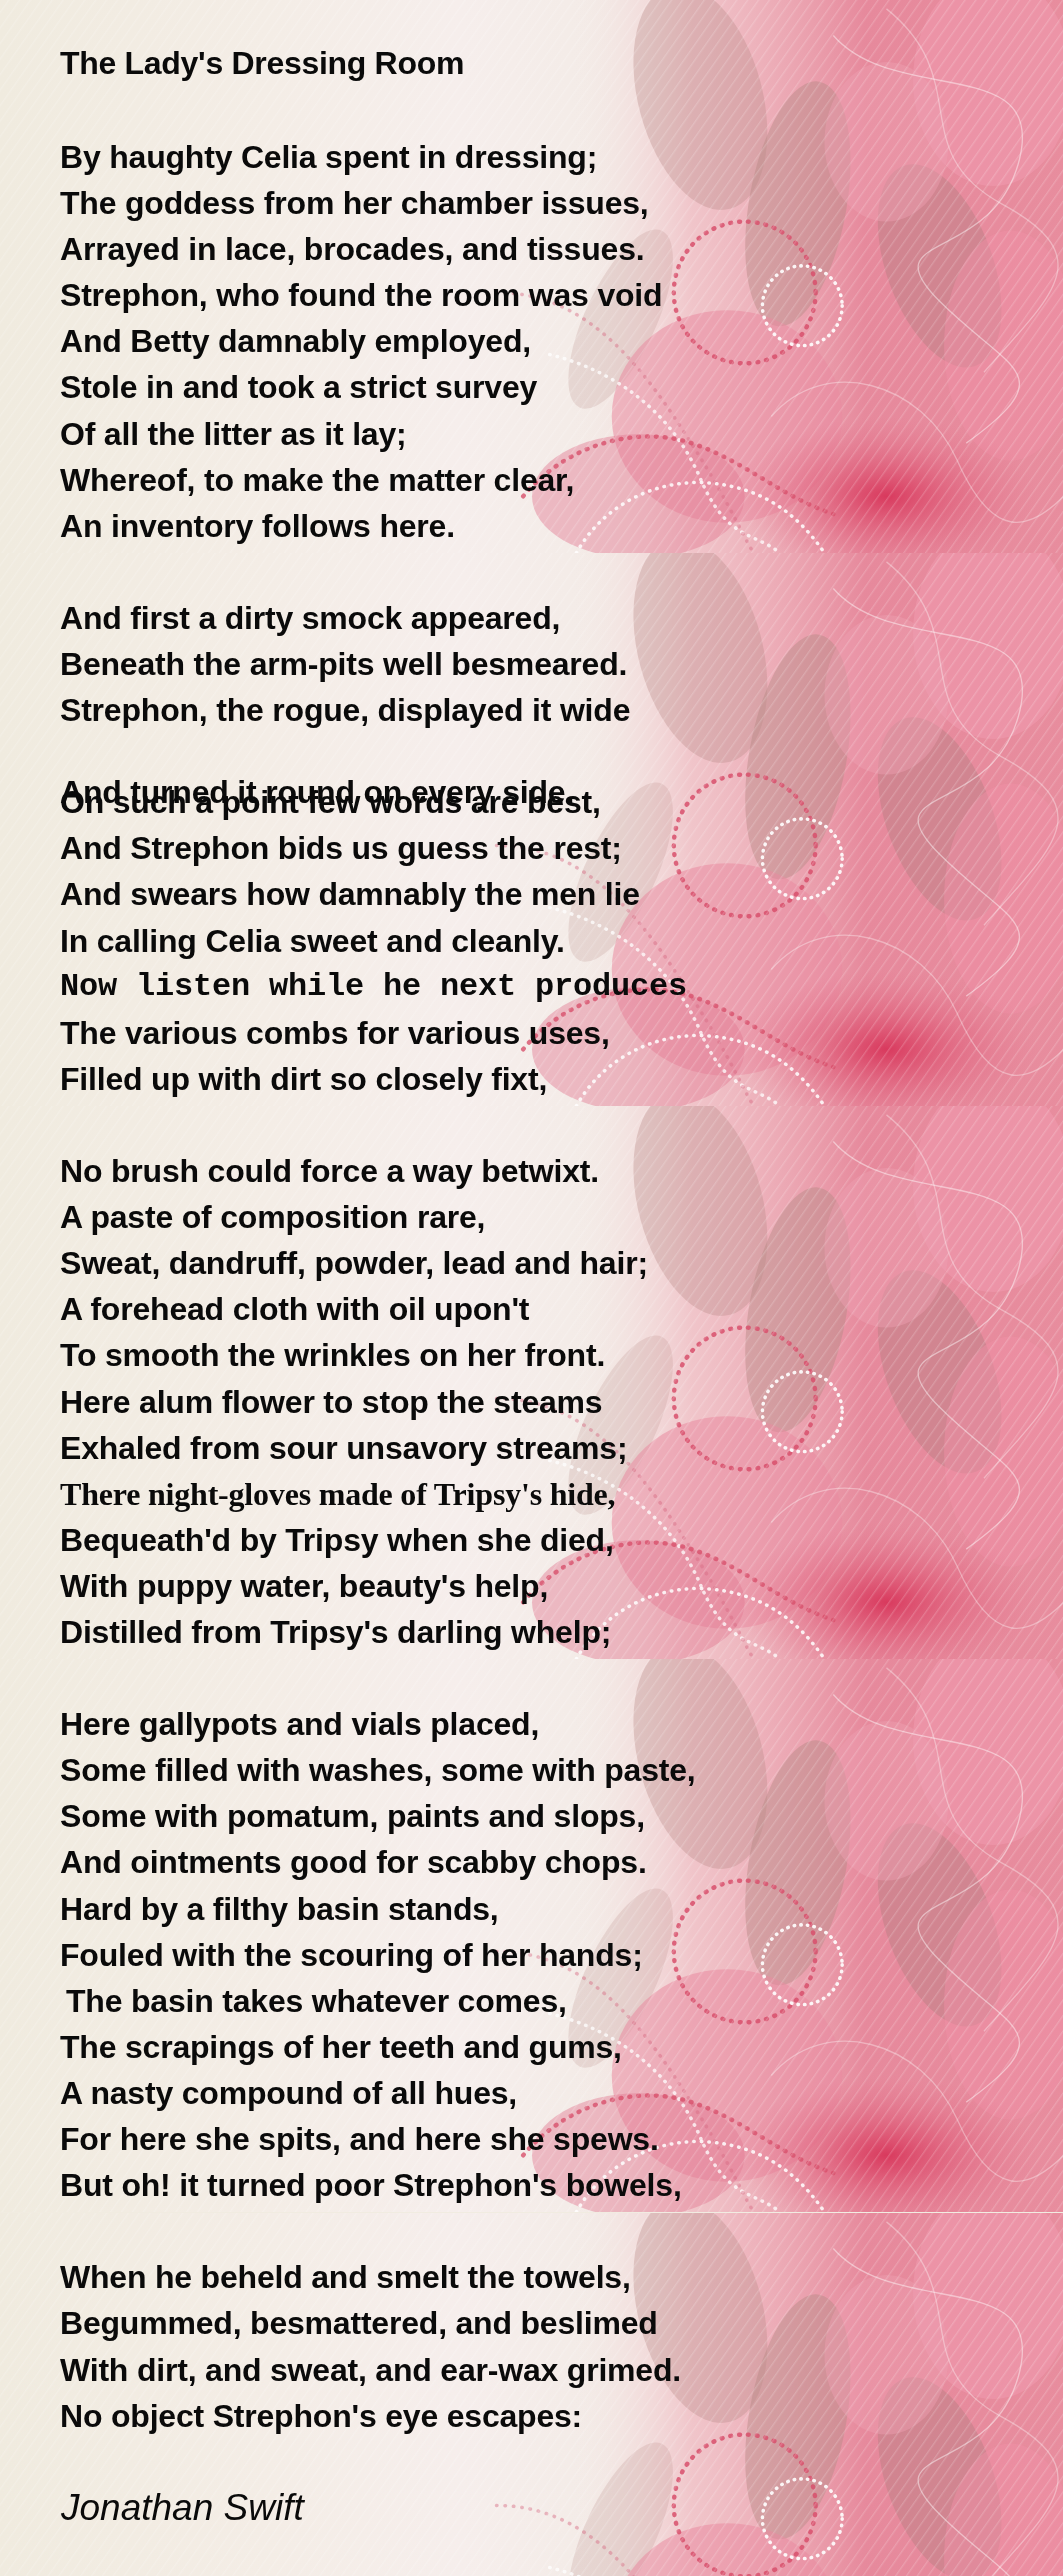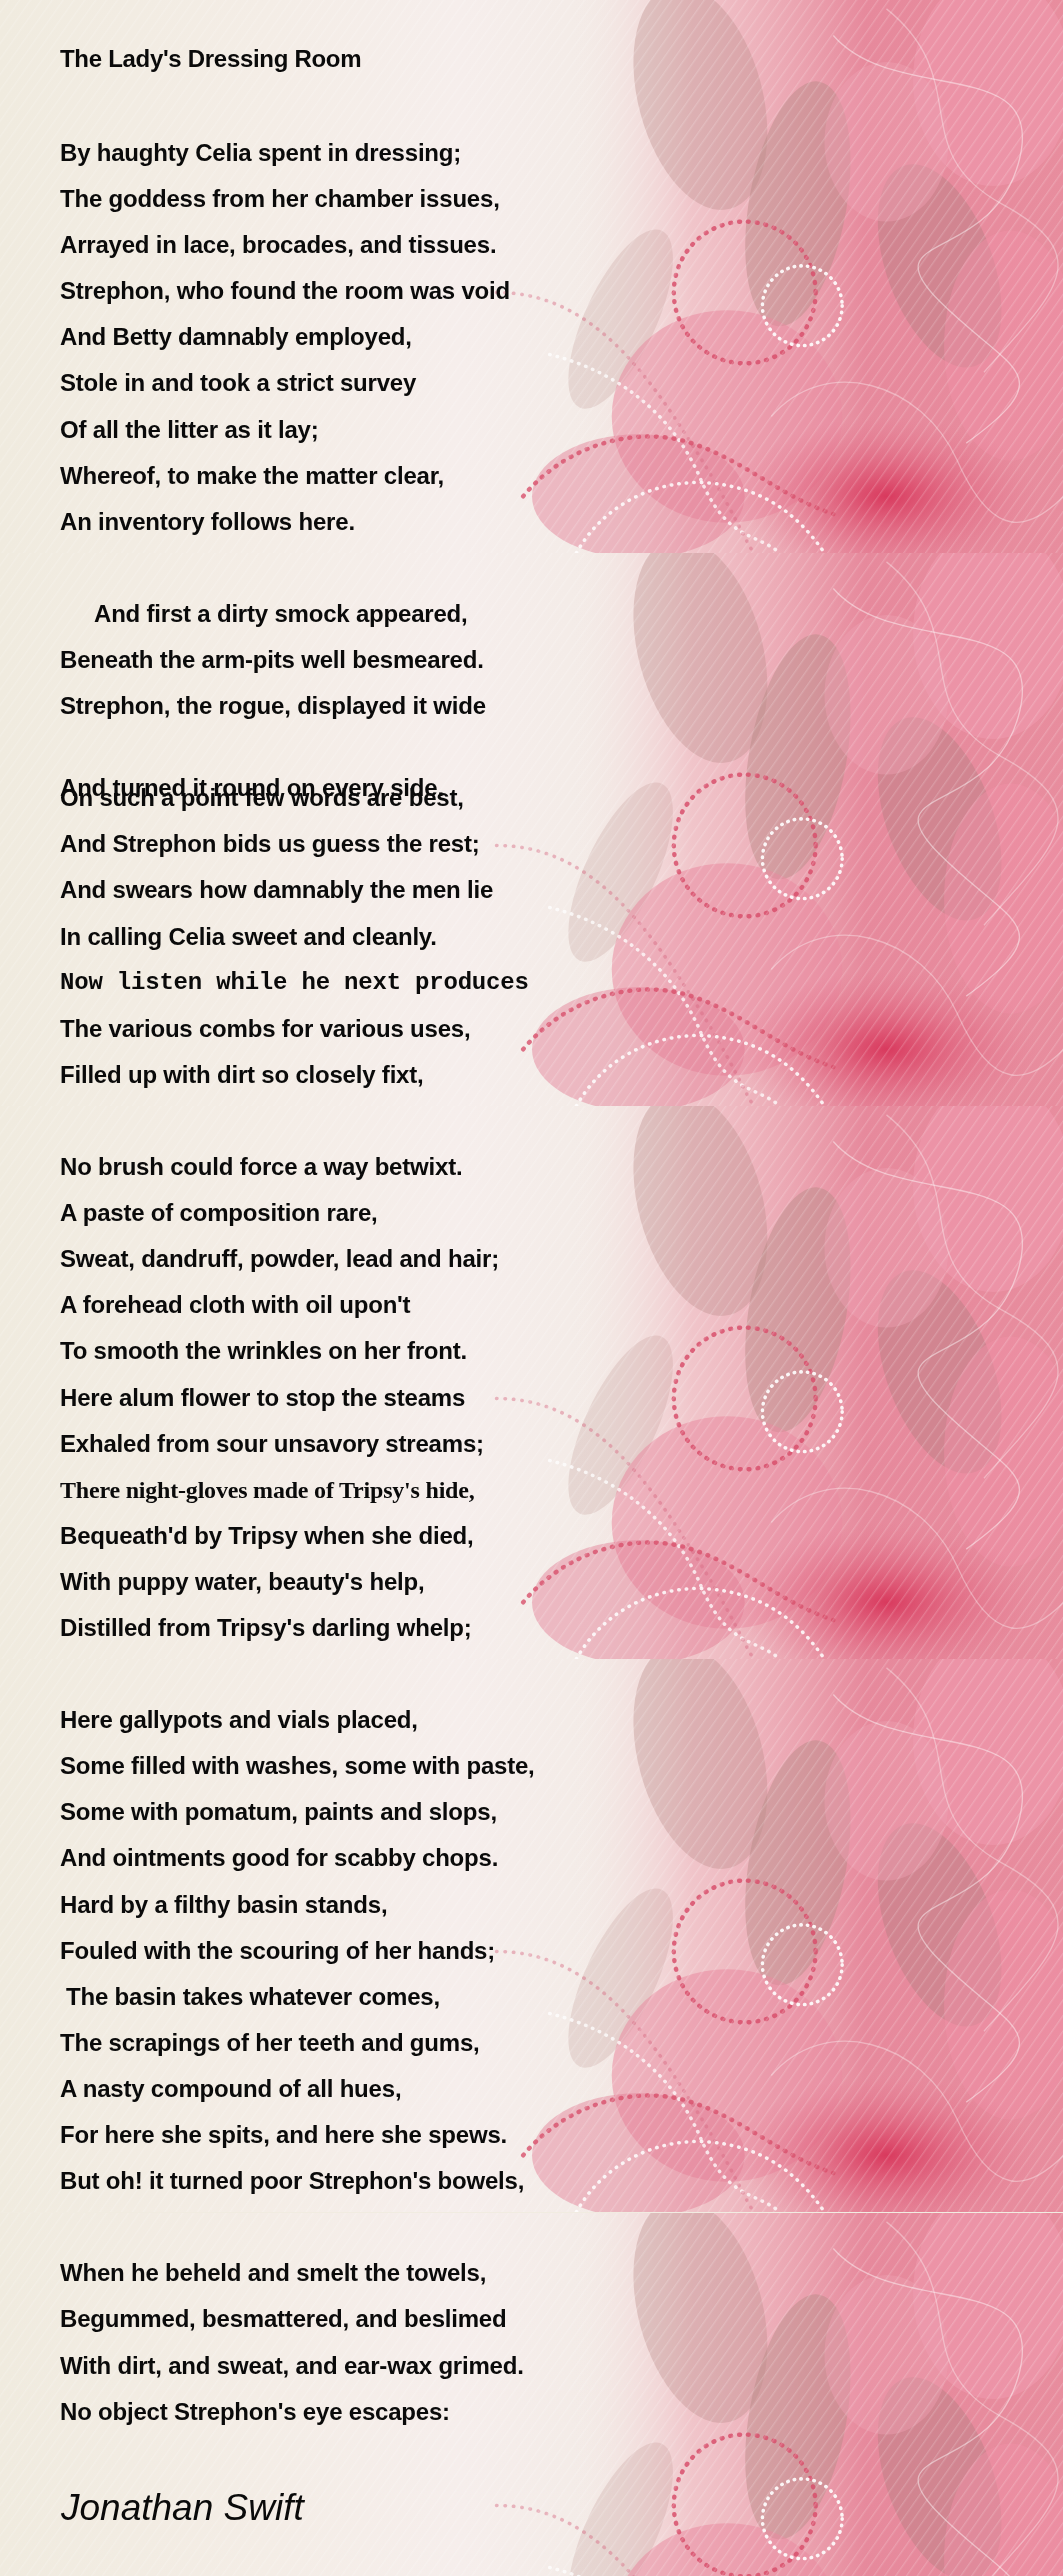--- a/index.html
+++ b/index.html
@@ -28,31 +28,31 @@
   .panel .bg-svg { position: absolute; left: 0; top: 0; }
   .panel .streaks {
     position: absolute; inset: 0;
     background: repeating-linear-gradient(125deg, rgba(255,255,255,0) 0px, rgba(255,255,255,0) 6.2px, rgba(255,255,255,0.18) 7px, rgba(255,255,255,0) 8.9px);
     pointer-events: none;
   }
   .line {
     position: absolute;
     left: 60px;
     font-weight: bold;
-    font-size: 24px;
+    font-size: 32px;
     line-height: 1;
     white-space: nowrap;
     letter-spacing: -0.2px;
   }
   .title {
     position: absolute;
     left: 60px;
     top: 47px;
     font-weight: bold;
-    font-size: 24px;
+    font-size: 32px;
     line-height: 1;
     white-space: nowrap;
     letter-spacing: -0.3px;
   }
   .author {
     position: absolute;
     left: 61px;
     top: 2489px;
     font-style: italic;
     font-size: 37px;
@@ -280,21 +280,21 @@
 <div id="lines">
     <div class="line" style="top: 141px;">By haughty Celia spent in dressing;</div>
     <div class="line" style="top: 187px;">The goddess from her chamber issues,</div>
     <div class="line" style="top: 233px;">Arrayed in lace, brocades, and tissues.</div>
     <div class="line" style="top: 279px;">Strephon, who found the room was void</div>
     <div class="line" style="top: 325px;">And Betty damnably employed,</div>
     <div class="line" style="top: 371px;">Stole in and took a strict survey</div>
     <div class="line" style="top: 418px;">Of all the litter as it lay;</div>
     <div class="line" style="top: 464px;">Whereof, to make the matter clear,</div>
     <div class="line" style="top: 510px;">An inventory follows here.</div>
-    <div class="line" style="top: 602px; margin-left: 34px;">And first a dirty smock appeared,</div>
+    <div class="line" style="top: 602px;">And first a dirty smock appeared,</div>
     <div class="line" style="top: 648px;">Beneath the arm-pits well besmeared.</div>
     <div class="line" style="top: 694px;">Strephon, the rogue, displayed it wide</div>
     <div class="line" style="top: 740px; margin-top: 36px;">And turned it round on every side.</div>
     <div class="line" style="top: 786px;">On such a point few words are best,</div>
     <div class="line" style="top: 832px;">And Strephon bids us guess the rest;</div>
     <div class="line" style="top: 878px;">And swears how damnably the men lie</div>
     <div class="line" style="top: 925px;">In calling Celia sweet and cleanly.</div>
     <div class="line" style="top: 971px; font-family: Liberation Mono, monospace;">Now listen while he next produces</div>
     <div class="line" style="top: 1017px;">The various combs for various uses,</div>
     <div class="line" style="top: 1063px;">Filled up with dirt so closely fixt,</div>

